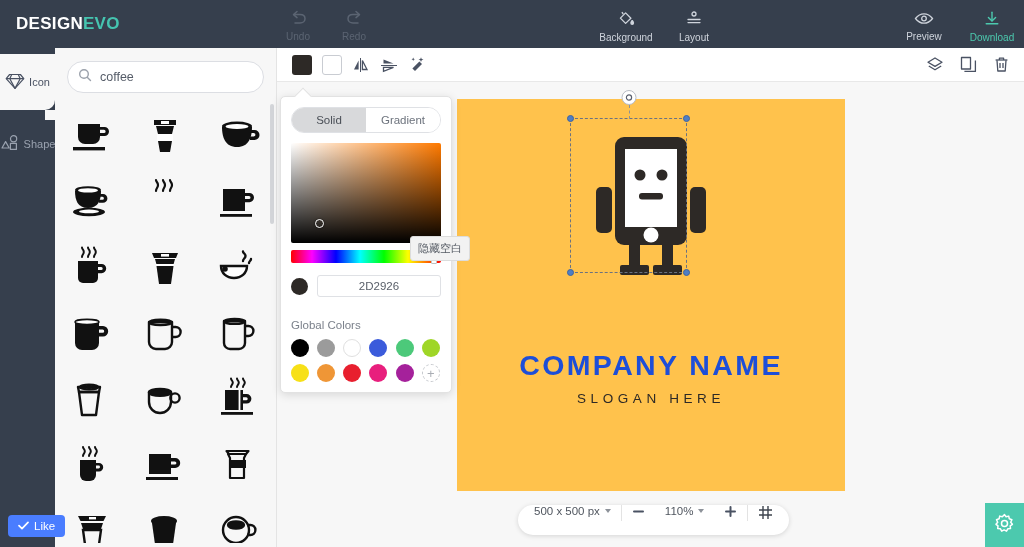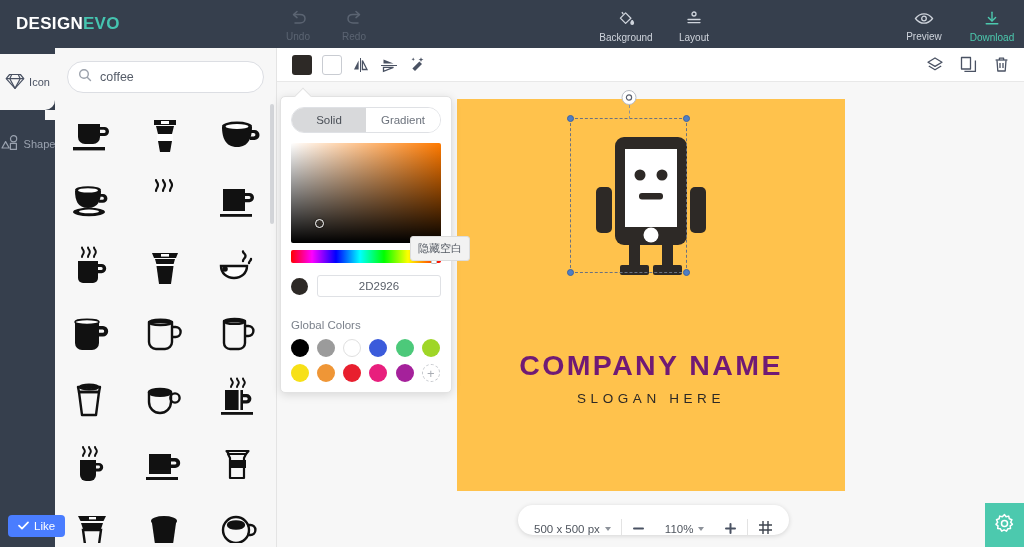--- a/index.html
+++ b/index.html
@@ -111,21 +111,21 @@
   .tb-icon { cursor: pointer; display: flex; align-items: center; }
 
   .artboard {
     position: absolute; left: 180px; top: 51px;
     width: 388px; height: 392px;
     background: #ffc24c;
   }
   .logo-glyph { position: absolute; left: 130px; top: 32px; }
   .logo-title {
     position: absolute; left: 0; right: 0; top: 250px;
-    text-align: center; color: #701a75;
+    text-align: center; color: #1d4ed8;
     font-size: 28.5px; letter-spacing: 2.4px; font-weight: 600;
   }
   .logo-slogan {
     position: absolute; left: 0; right: 0; top: 292px;
     text-align: center; color: #2d2926;
     font-size: 13.5px; letter-spacing: 4.6px; font-weight: 500;
   }
   .sel-box {
     position: absolute; left: 113px; top: 19px; width: 117px; height: 155px;
     border: 1px dashed #6b7280;
@@ -217,21 +217,21 @@
     background: #f2f2f2; border: 1px solid #dcdcdc; border-radius: 3px;
     font-size: 11px; color: #555b64; padding: 4px 7px; white-space: nowrap;
     z-index: 40;
   }
 
   
   .zoombar {
     position: absolute; left: 241px; bottom: 12px;
     height: 30px; background: #fff; border-radius: 15px;
     box-shadow: 0 1px 5px rgba(0,0,0,.14);
-    display: flex; align-items: flex-end; padding: 0 6px;
+    display: flex; align-items: flex-start; padding: 0 6px;
     font-size: 11.5px; color: #50565f;
   }
   .zb-item { display: flex; align-items: center; gap: 5px; padding: 0 10px; cursor: pointer; }
   .zb-sep { width: 1px; height: 16px; background: #e3e3e3; }
   .caret { width: 0; height: 0; border-left: 3.5px solid transparent; border-right: 3.5px solid transparent; border-top: 4px solid #8d929a; }
   .like-btn {
     position: absolute; left: 8px; bottom: 10px;
     background: #4a7dff; color: #fff; border-radius: 4px;
     height: 22px; padding: 0 10px;
     display: flex; align-items: center; gap: 5px;

